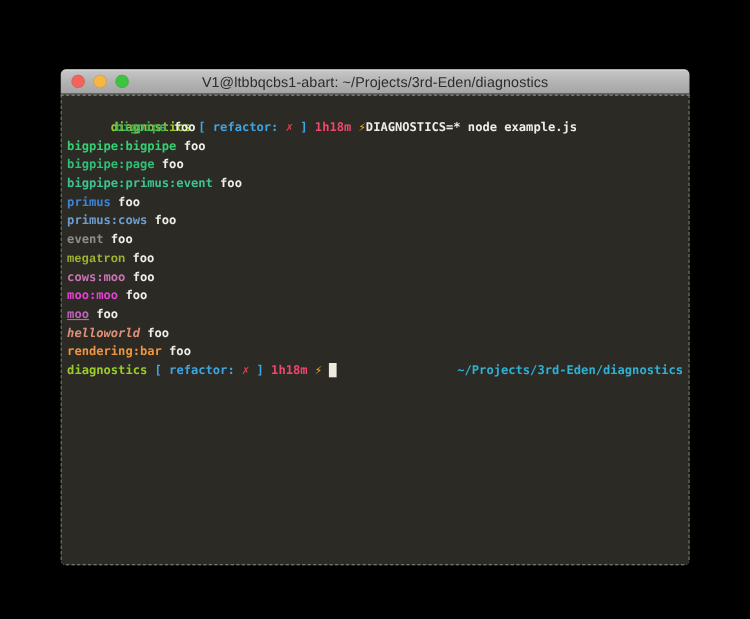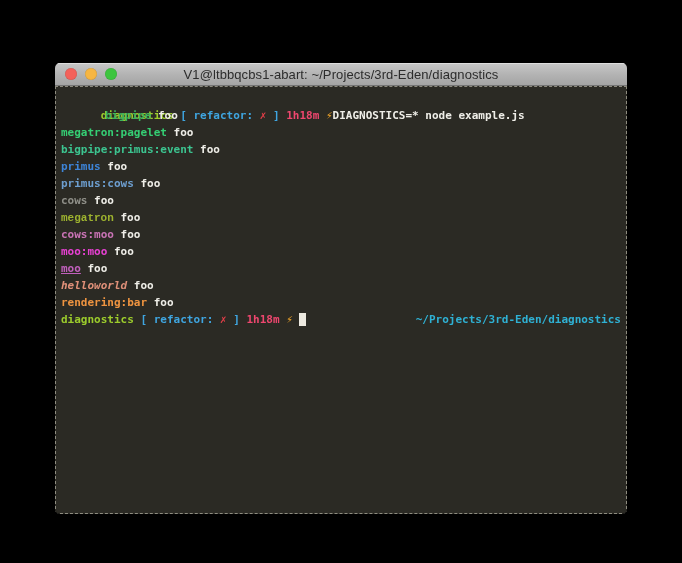--- a/index.html
+++ b/index.html
@@ -75,25 +75,26 @@
     <div class="title">V1@ltbbqcbs1-abart: ~/Projects/3rd-Eden/diagnostics</div>
   </div>
 
   <div class="terminal" style="color: rgb(239, 238, 232); background-color: rgb(43, 42, 36);">
 
     <div class="line">
       <span style="color: rgb(156, 204, 44);">diagnostics </span><span style="color: rgb(63, 165, 224);">[ refactor: </span><span style="color: rgb(226, 62, 72);">✗</span><span style="color: rgb(63, 165, 224);"> ] </span><span style="color: rgb(239, 71, 111);">1h18m </span><span style="color: rgb(245, 167, 40);">⚡</span><span style="color: rgb(239, 238, 232);">DIAGNOSTICS=* node example.js</span>
     </div>
 
     <div class="line"><span style="color: rgb(60, 180, 95); padding-left: 44px;">bigpipe</span><span> foo</span></div>
-    <div class="line"><span style="color: rgb(53, 207, 116);">megatron:pagelet</span><span> foo</span></div>
+    <div class="line"><span style="color: rgb(53, 207, 116);">bigpipe:bigpipe</span><span> foo</span></div>
+    <div class="line"><span style="color: rgb(47, 191, 119);">bigpipe:page</span><span> foo</span></div>
     <div class="line"><span style="color: rgb(60, 196, 144);">bigpipe:primus:event</span><span> foo</span></div>
     <div class="line"><span style="color: rgb(61, 132, 216);">primus</span><span> foo</span></div>
     <div class="line"><span style="color: rgb(109, 158, 207);">primus:cows</span><span> foo</span></div>
-    <div class="line"><span style="color: rgb(143, 143, 136);">cows</span><span> foo</span></div>
+    <div class="line"><span style="color: rgb(143, 143, 136);">event</span><span> foo</span></div>
     <div class="line"><span style="color: rgb(158, 179, 47); font-family: Liberation Mono, monospace;">megatron</span><span> foo</span></div>
     <div class="line"><span style="color: rgb(201, 115, 181);">cows:moo</span><span> foo</span></div>
     <div class="line"><span style="color: rgb(232, 64, 211);">moo:moo</span><span> foo</span></div>
     <div class="line"><span style="color: rgb(193, 96, 189); text-decoration: underline;">moo</span><span> foo</span></div>
     <div class="line"><span style="color: rgb(224, 144, 121); font-style: italic;">helloworld</span><span> foo</span></div>
     <div class="line"><span style="color: rgb(239, 148, 64);">rendering:bar</span><span> foo</span></div>
 
     <div class="line prompt-bottom">
       <span style="color: rgb(156, 204, 44);">diagnostics </span><span style="color: rgb(63, 165, 224);">[ refactor: </span><span style="color: rgb(226, 62, 72);">✗</span><span style="color: rgb(63, 165, 224);"> ] </span><span style="color: rgb(239, 71, 111);">1h18m </span><span style="color: rgb(245, 167, 40);">⚡ </span><span class="cursor" style="background-color: rgb(236, 233, 224);"></span><span class="right-path" style="color: rgb(47, 177, 212);">~/Projects/3rd-Eden/diagnostics</span>
     </div>

